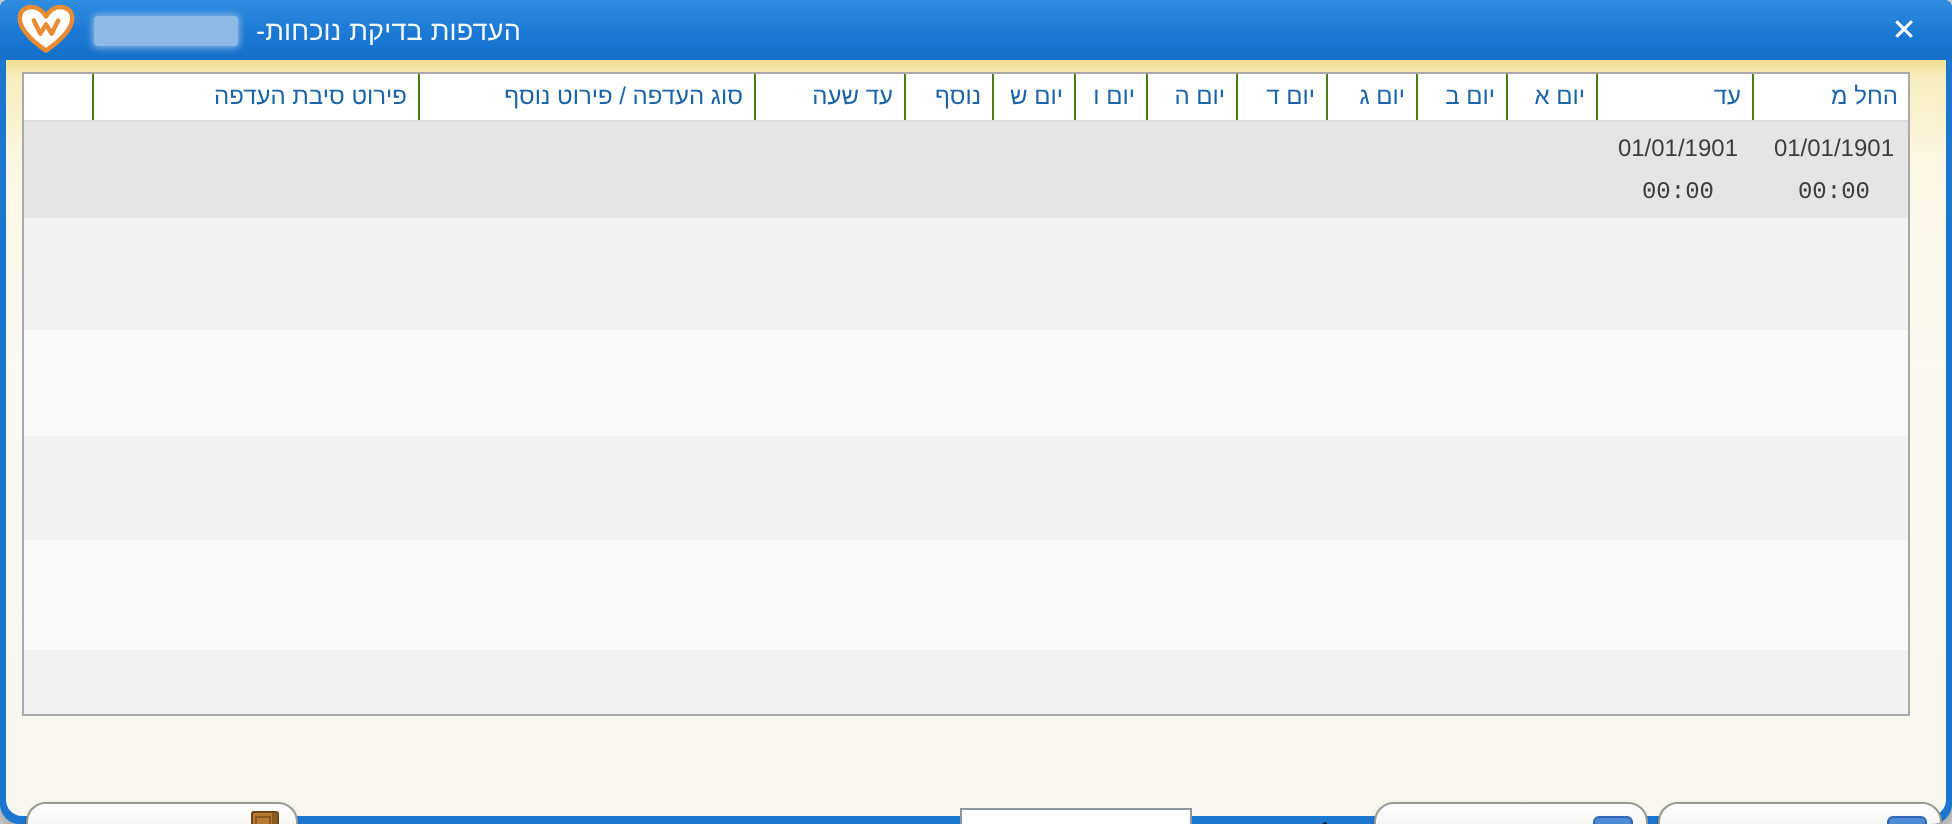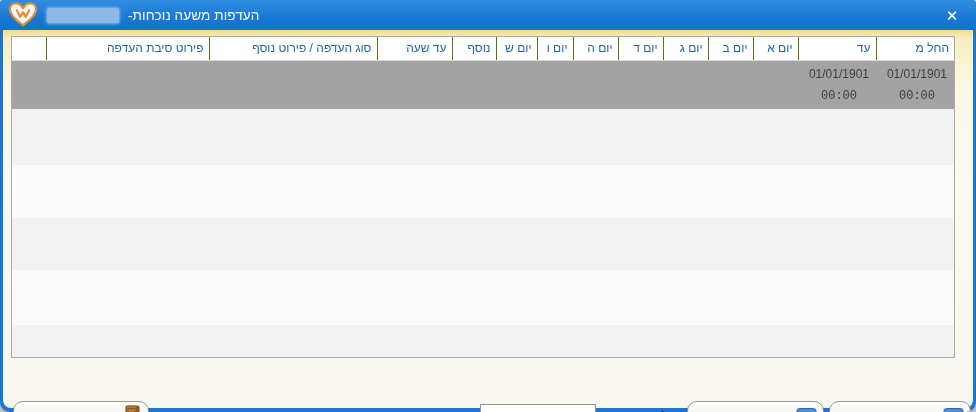--- a/index.html
+++ b/index.html
@@ -22,21 +22,21 @@
   .body{position:absolute;left:3px;right:3px;top:30px;bottom:4px;border-radius:0 0 8px 8px;
     background:linear-gradient(180deg,#f1dd8f 0%,#f7edbd 8px,#fcf8e6 55px,#faf9f2 150px,#f7f6ef 100%);}
   
   .grid{position:absolute;left:8px;top:6px;width:944px;height:322px;background:#fff;
     border:1px solid #a9a9a9;box-sizing:border-box;overflow:hidden;}
   table{width:942px;border-collapse:collapse;table-layout:fixed;direction:rtl;}
   th{height:21px;font-size:12px;font-weight:400;color:#1b64a8;text-align:right;
      padding:0 5px 2px 0;border-left:1px solid #4d7c0f;border-bottom:1px solid #dcdcdc;
      background:#fff;white-space:nowrap;overflow:hidden;}
   th.no-divider{border-left:none;}
-  td{vertical-align:top;height:48px;background:#a3a3a3;font-size:12px;color:#3d3d3d;padding:0;}
+  td{vertical-align:top;height:48px;background:#e5e5e5;font-size:12px;color:#3d3d3d;padding:0;}
   .cell-date{text-align:right;padding:6px 7px 0 0;white-space:nowrap;}
   .cell-time{text-align:right;padding:8px 19px 0 0;white-space:nowrap;font-family:Liberation Mono, monospace;}
   .stripe{width:100%;}
   .s1{height:56px;background:#f2f2f2;}
   .s2{height:53px;background:#fafafa;}
   .s3{height:52px;background:#f2f2f2;}
   .s4{height:55px;background:#fafafa;}
   .s5{height:34px;background:#f2f2f2;}
   
   .btn{position:absolute;height:33px;box-sizing:border-box;
@@ -65,21 +65,21 @@
 
 <div class="window">
 
   <div class="titlebar">
     <div class="title-group">
       <svg class="app-logo" viewBox="0 0 32 26">
         <path d="M16 24.5 C6 17.5 2 11.5 2 7.2 C2 3.2 5 1.2 8.5 1.2 C12 1.2 14.5 3.8 16 6.3 C17.5 3.8 20 1.2 23.5 1.2 C27 1.2 30 3.2 30 7.2 C30 11.5 26 17.5 16 24.5 Z" fill="#ffffff" stroke="#e88b31" stroke-width="2.4" stroke-linejoin="round"></path>
         <path d="M9.5 8.5 L13 15.5 L16 10.5 L19 15.5 L22.5 8.5" fill="none" stroke="#e88b31" stroke-width="2.4" stroke-linecap="round" stroke-linejoin="round"></path>
       </svg>
       <div class="redacted"></div>
-      <span class="title-text">העדפות משעה נוכחות-</span>
+      <span class="title-text">העדפות בדיקת נוכחות-</span>
     </div>
     <div class="close-btn">✕</div>
   </div>
 
   <div class="body">
 
     <div class="grid">
       <table>
         <colgroup>
           <col style="width:78px">

